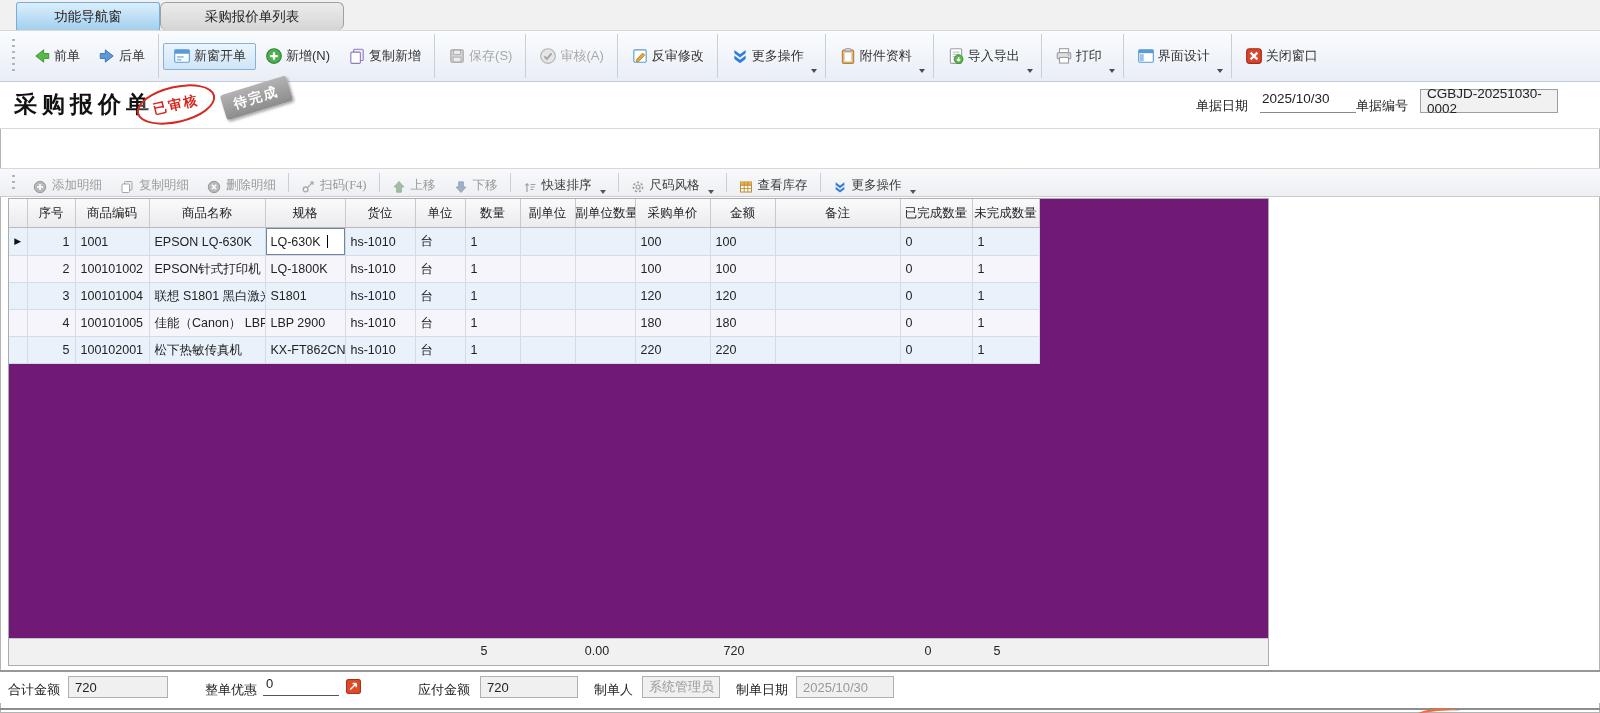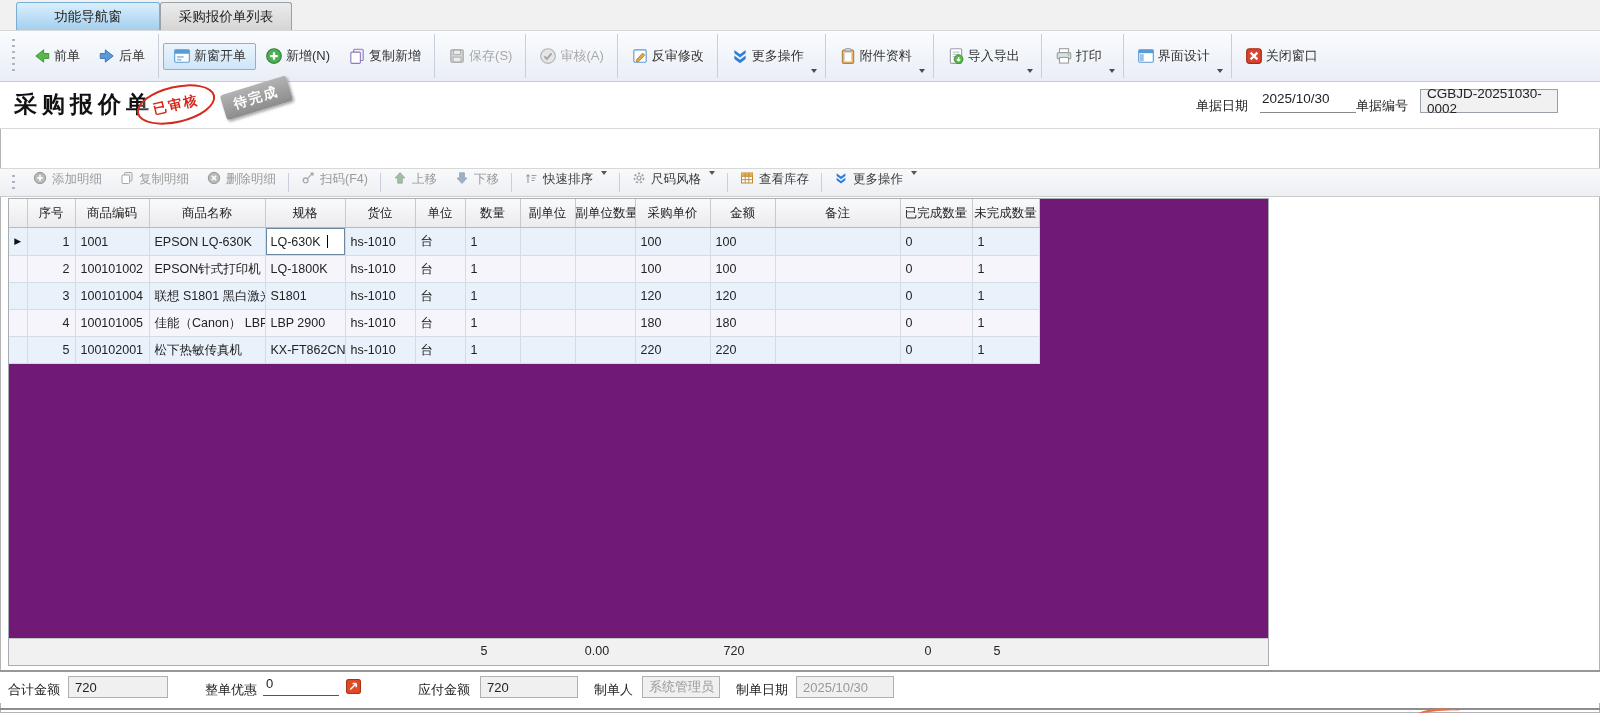--- a/index.html
+++ b/index.html
@@ -6,21 +6,21 @@
   body{width:1600px;height:713px;position:relative;overflow:hidden;background:#fff;
        font-family:"Liberation Sans","DejaVu Sans",sans-serif;color:#222;}
   .app{position:absolute;inset:0;box-shadow:inset 0 0 0 1px #b3b3b3;}
 
   
   .tabbar{position:absolute;left:0;top:0;width:1600px;height:30px;background:#f1f1f1;
           display:flex;align-items:flex-end;padding-left:16px;box-sizing:border-box;}
   .tab{height:28px;box-sizing:border-box;display:flex;align-items:center;justify-content:center;
        font-size:13.5px;border:1px solid #98a0a8;border-bottom:none;border-radius:3px 3px 0 0;}
   .tab.pinned{width:144px;background:linear-gradient(#dbeffc,#a4cfee);border-color:#78aed4;}
-  .tab.inactive{width:132px;background:linear-gradient(#ececec,#d5d5d5);}
+  .tab.inactive{width:184px;background:linear-gradient(#ececec,#d5d5d5);border-radius:6px;}
   .tab.active{width:172px;background:#fff;position:relative;padding-right:30px;}
   .tab-close{position:absolute;right:12px;top:4px;font-size:15px;color:#555;cursor:default;}
 
   
   .toolbar{position:absolute;left:0;top:30px;width:1600px;height:52px;box-sizing:border-box;
            background:linear-gradient(#fafcfe,#e9eef6);border-top:1px solid #d8d8d8;
            border-bottom:1px solid #c6cdda;display:flex;align-items:center;padding-left:12px;}
   .grip{width:3px;height:38px;margin-right:9px;
         background-image:radial-gradient(circle,#a9b2bf 1.1px,transparent 1.3px);
         background-size:3px 6px;background-repeat:repeat-y;}
@@ -58,21 +58,21 @@
   .formrow{position:absolute;left:0;top:128px;width:1600px;height:40px;background:#fff;}
   .f-lbl{position:absolute;top:9px;font-size:13px;color:#222;}
   .f-lbl.blue{color:#0033cc;}
   .f-line{position:absolute;top:3px;height:22px;border-bottom:1px solid #777;font-size:13px;
           padding-left:2px;box-sizing:border-box;}
 
   
   .detailbar{position:absolute;left:0;top:168px;width:1600px;height:29px;box-sizing:border-box;
              background:linear-gradient(#f8f9fb,#edeff3);border-top:1px solid #d8d8d8;
              border-bottom:1px solid #cbcbcb;display:flex;align-items:center;padding-left:12px;}
-  .db-btn{display:flex;align-items:flex-start;gap:5px;padding:0 9px;font-size:12.5px;color:#3a3a3a;height:23px;}
+  .db-btn{display:flex;align-items:flex-end;gap:5px;padding:0 9px;font-size:12.5px;color:#3a3a3a;height:23px;font-family:Liberation Serif, serif;}
   .db-btn.disabled{color:#9a9a9a;}
   .db-dd{width:0;height:0;border-left:3.5px solid transparent;border-right:3.5px solid transparent;
          border-top:4px solid #555;margin-left:3px;}
   .db-sep{width:1px;height:19px;background:#c9cfda;margin:0 3px;}
 
   
   .grid-panel{position:absolute;left:8px;top:198px;width:1261px;height:468px;background:#701a75;
               border:1px solid #a7adb5;box-sizing:border-box;}
   table.grid{border-collapse:collapse;table-layout:fixed;width:1030px;}
   table.grid th{height:28px;background:linear-gradient(#fafafb,#ebebee);border-right:1px solid #c9c9ce;

